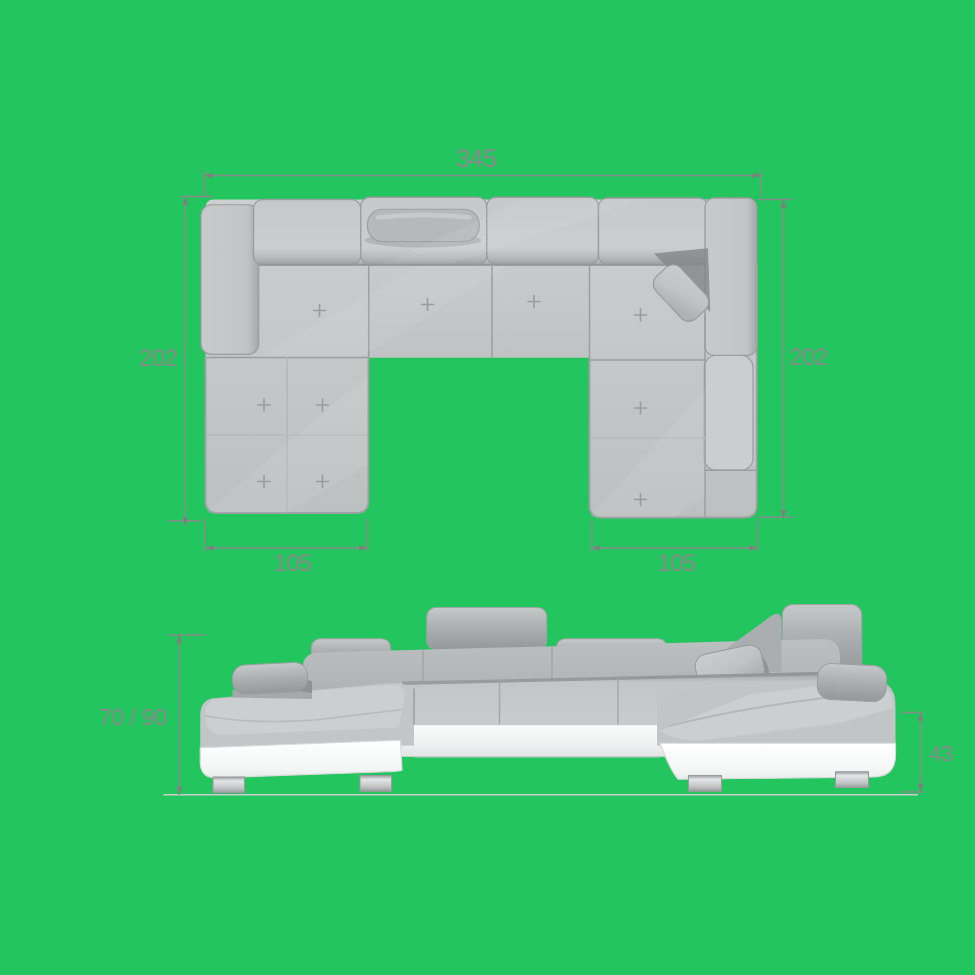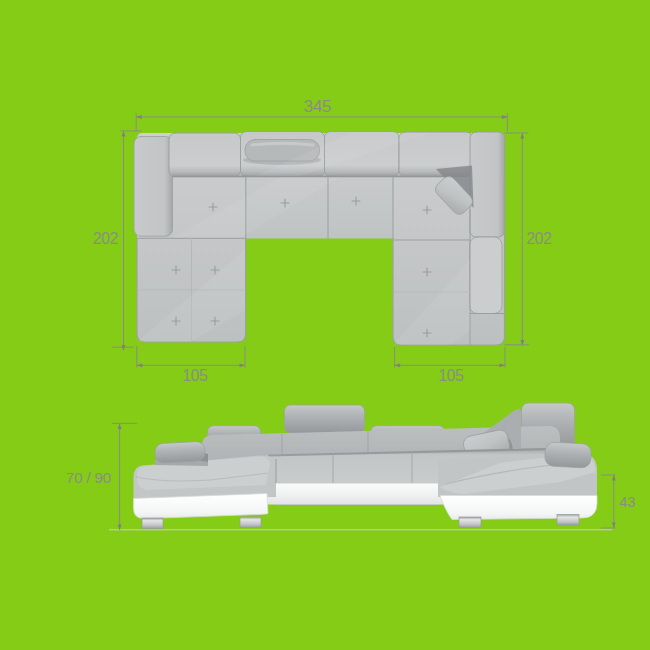--- a/index.html
+++ b/index.html
@@ -1,16 +1,16 @@
 <!DOCTYPE html>
 <html><head>
 <meta charset="utf-8">
 <style>
   html,body{margin:0;padding:0;background:#ffffff;}
-  #stage{position:relative;width:650px;height:650px;background:#84cc16;overflow:hidden;
+  #stage{position:relative;width:650px;height:650px;background:#22c55e;overflow:hidden;
          font-family:"Liberation Sans", sans-serif;}
   svg{position:absolute;left:0;top:0;}
   text{font-family:"Liberation Sans", sans-serif;fill:#8a8a8a;}
 </style>
 </head>
 <body>
 <div id="stage">
 <svg width="650" height="650" viewBox="0 0 650 650">
   <defs>
     <linearGradient id="fabV" x1="0" y1="0" x2="0" y2="1">

